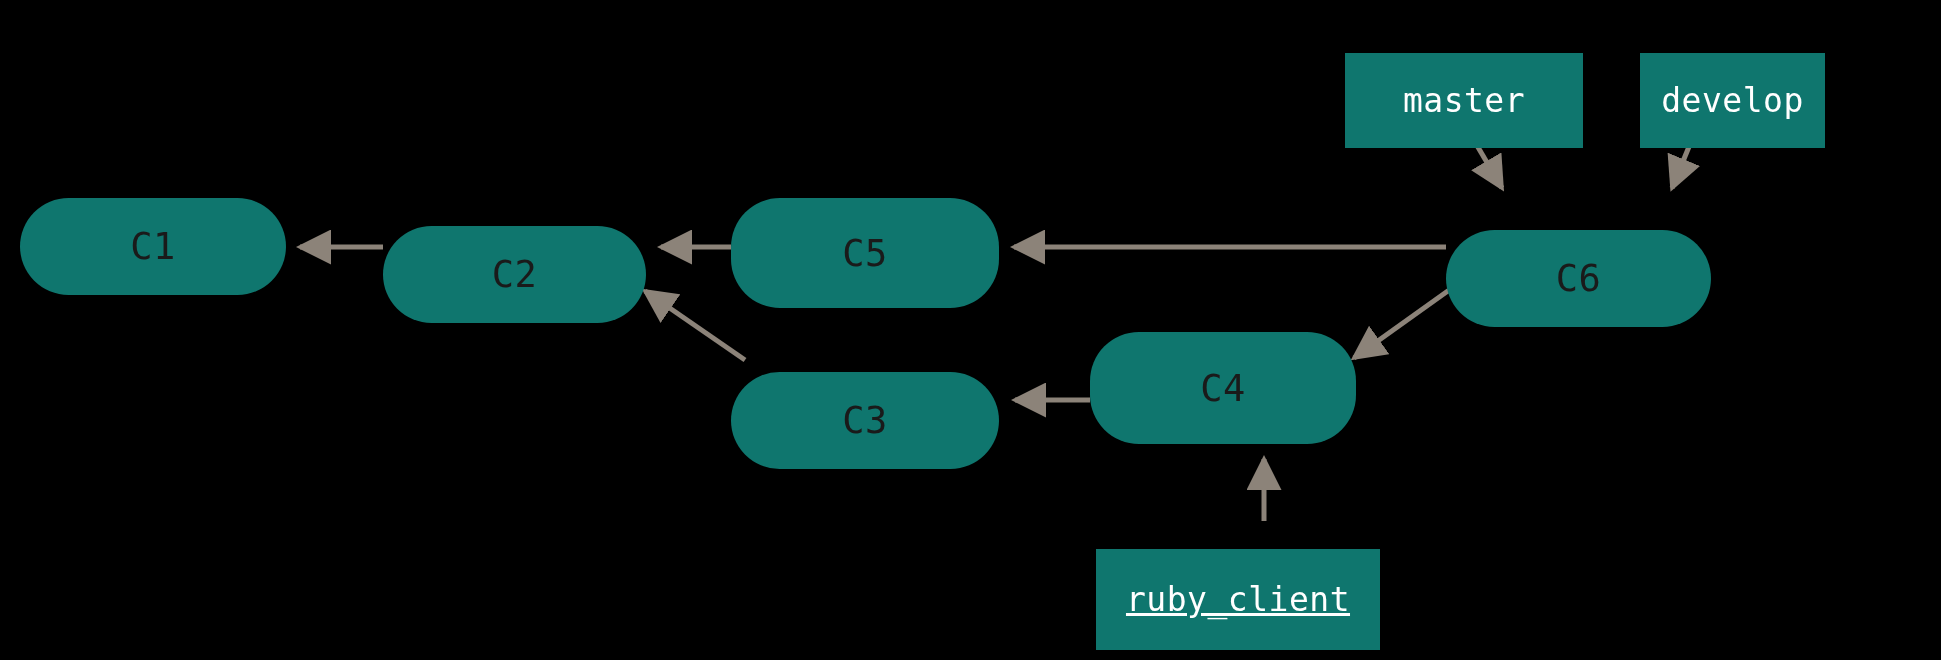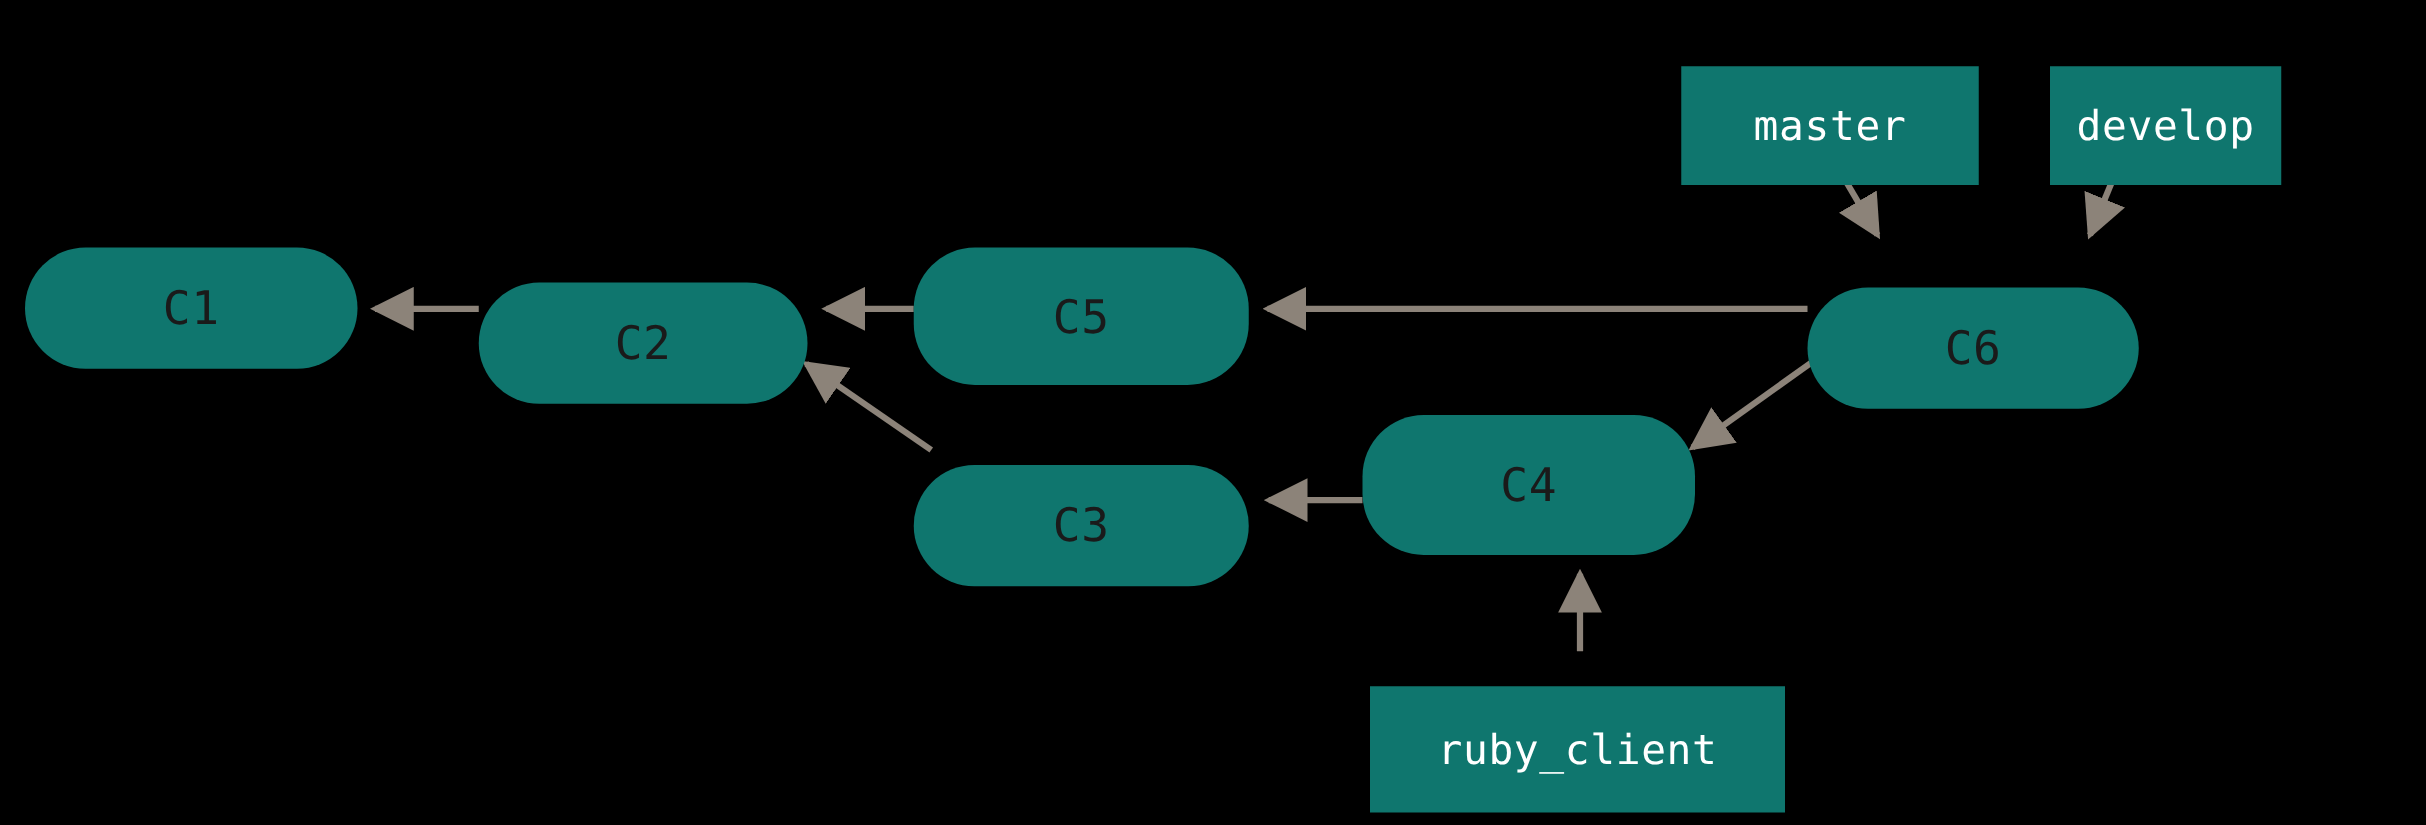--- a/index.html
+++ b/index.html
@@ -105,17 +105,17 @@
   </div>
 
   <div class="branch-label" style="left:1345px; top:25px; width:238px; height:95px;">
     <span>master</span>
   </div>
 
   <div class="branch-label" style="left:1640px; top:25px; width:185px; height:95px;">
     <span>develop</span>
   </div>
 
-  <div class="branch-label" style="left:1096px; top:521px; width:332px; height:101px;">
+  <div class="branch-label" style="left:1096px; top:521px; width:284px; height:101px;text-decoration:underline;">
     <span>ruby_client</span>
   </div>
 
 </div>
 
 </body></html>

